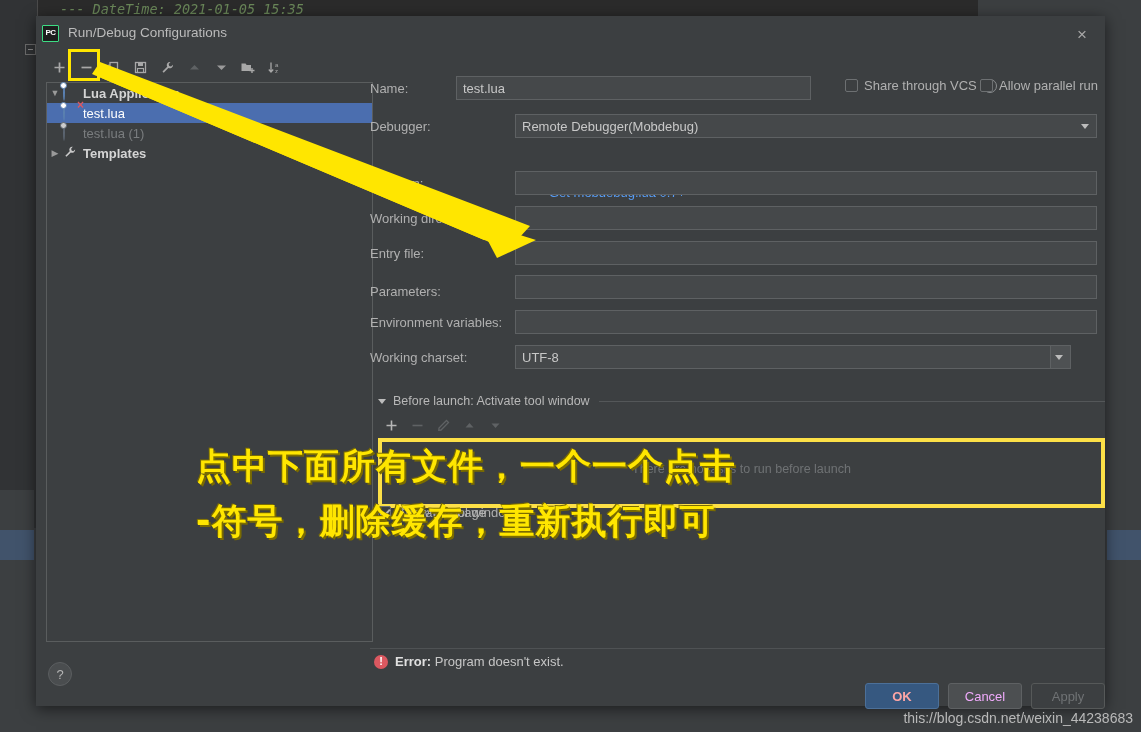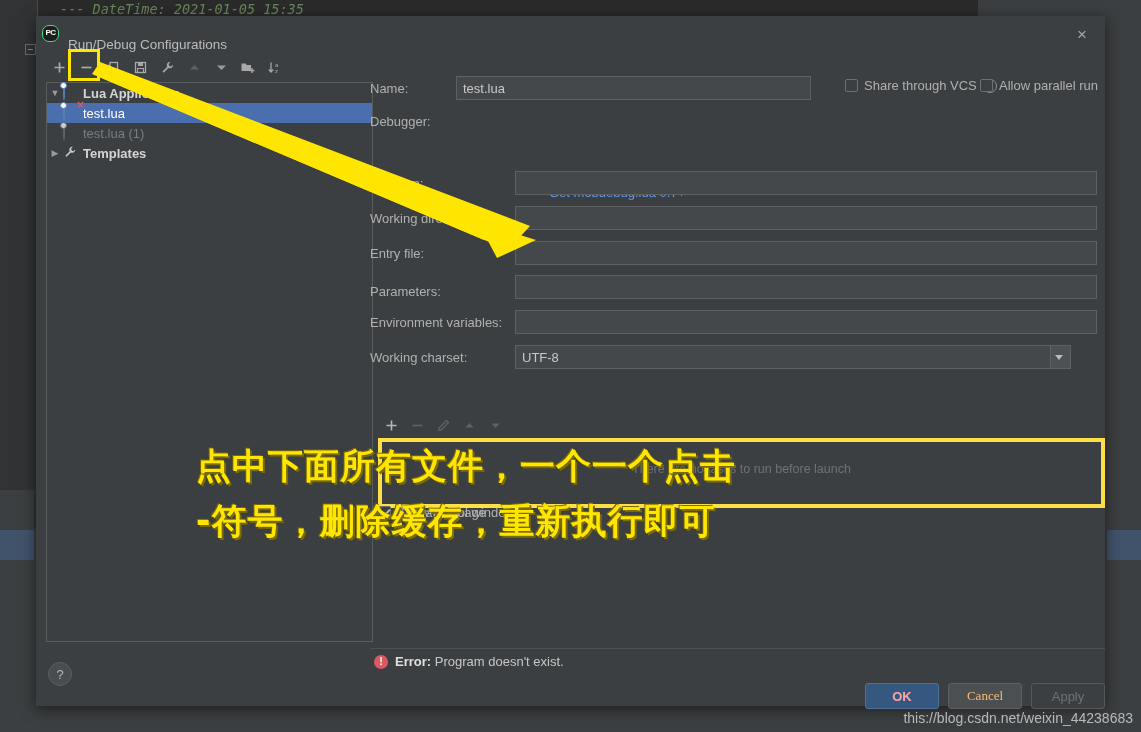--- a/index.html
+++ b/index.html
@@ -85,31 +85,31 @@
   }
   #dialog-titlebar {
     position: relative;
     height: 36px;
   }
   #pc-logo {
     position: absolute; left: 6px; top: 9px;
     width: 17px; height: 17px;
     background: #1e1e1e;
     border: 1.5px solid #3ddc84;
-    border-radius: 7px;
+    border-radius: 1px;
   }
   #pc-logo span {
     position: absolute; left: 0; top: 0; width: 100%;
     text-align: center; line-height: 14px;
     font-size: 8px; font-weight: bold; color: #ffffff;
     letter-spacing: -0.5px;
   }
   #dialog-title {
     position: absolute; left: 32px; top: 9px;
-    font-size: 13.5px; color: #bbbbbb; margin-top: 12px;
+    font-size: 13.5px; color: #bbbbbb;
   }
   #dialog-close {
     position: absolute; right: 12px; top: 8px;
     width: 22px; height: 22px;
     color: #a7a7a7; font-size: 17px; line-height: 21px; text-align: center;
     cursor: pointer;
   }
 
   
   #tree-toolbar {
@@ -343,21 +343,21 @@
     font-size: 13px;
     border-radius: 3px;
     display: flex; align-items: center; justify-content: center;
     cursor: pointer;
     padding: 0 12px;
   }
   .dbtn.primary {
     background: #365880; border: 1px solid #4c7099; color: #fca5a5; font-weight: bold;
   }
   .dbtn.normal {
-    background: #4c4f51; border: 1px solid #5e6163; color: #fdba74; font-family: Liberation Serif, serif;
+    background: #4c4f51; border: 1px solid #5e6163; color: #f0abfc;
   }
   .dbtn.disabled {
     background: #3c3f41; border: 1px solid #565959; color: #6f7274;
   }
 
   
   #annot { position: absolute; inset: 0; pointer-events: none; z-index: 40; }
   .cn-line {
     position: absolute;
     color: #ffe600;
@@ -500,20 +500,24 @@
       <span class="cb-label">Share through VCS</span>
       <span class="help-circle">?</span>
     </div>
     <div class="frow" style="left:610px; top:22px;">
       <span class="cb"></span>
       <span class="cb-label">Allow parallel run</span>
     </div>
 
     <div class="frow" style="left:0px; top:58px;">
       <span class="flabel" style="width:140px;">Debugger:</span>
+      <span class="fcombo" style="width:582px; margin-left:5px;">
+        <span>Remote Debugger(Mobdebug)</span>
+        <span class="caret-down"></span>
+      </span>
     </div>
     <div id="link-mobdebug">Get mobdebug.lua 0.7+</div>
 
     <div class="frow" style="left:0px; top:115px;">
       <span class="flabel" style="width:140px;">Program:</span>
       <span class="finput empty" style="width:582px; margin-left:5px;"></span>
     </div>
 
     <div class="frow" style="left:0px; top:150px;">
       <span class="flabel" style="width:140px;">Working directory:</span>
@@ -537,20 +541,25 @@
 
     <div class="frow" style="left:0px; top:289px;">
       <span class="flabel" style="width:140px;">Working charset:</span>
       <span class="fcombo" style="width:556px; margin-left:5px;">
         <span>UTF-8</span>
         <span class="combo-btn"></span>
         <span class="caret-down"></span>
       </span>
     </div>
 
+    <div id="bl-header">
+      <span id="bl-arrow"></span>
+      <span id="bl-title">Before launch: Activate tool window</span>
+      <span id="bl-rule"></span>
+    </div>
 
     <div id="bl-toolbar">
       <span class="bl-ico">
         <svg width="13" height="13" viewBox="0 0 13 13">
             <path d="M6.5 1.5 L6.5 11.5 M1.5 6.5 L11.5 6.5" stroke="#b6b6b6" stroke-width="1.6"></path>
           </svg>
       </span>
       <span class="bl-ico dim">
         <svg width="13" height="13" viewBox="0 0 13 13">
             <path d="M1.5 6.5 L11.5 6.5" stroke="#5f6264" stroke-width="1.6"></path>

